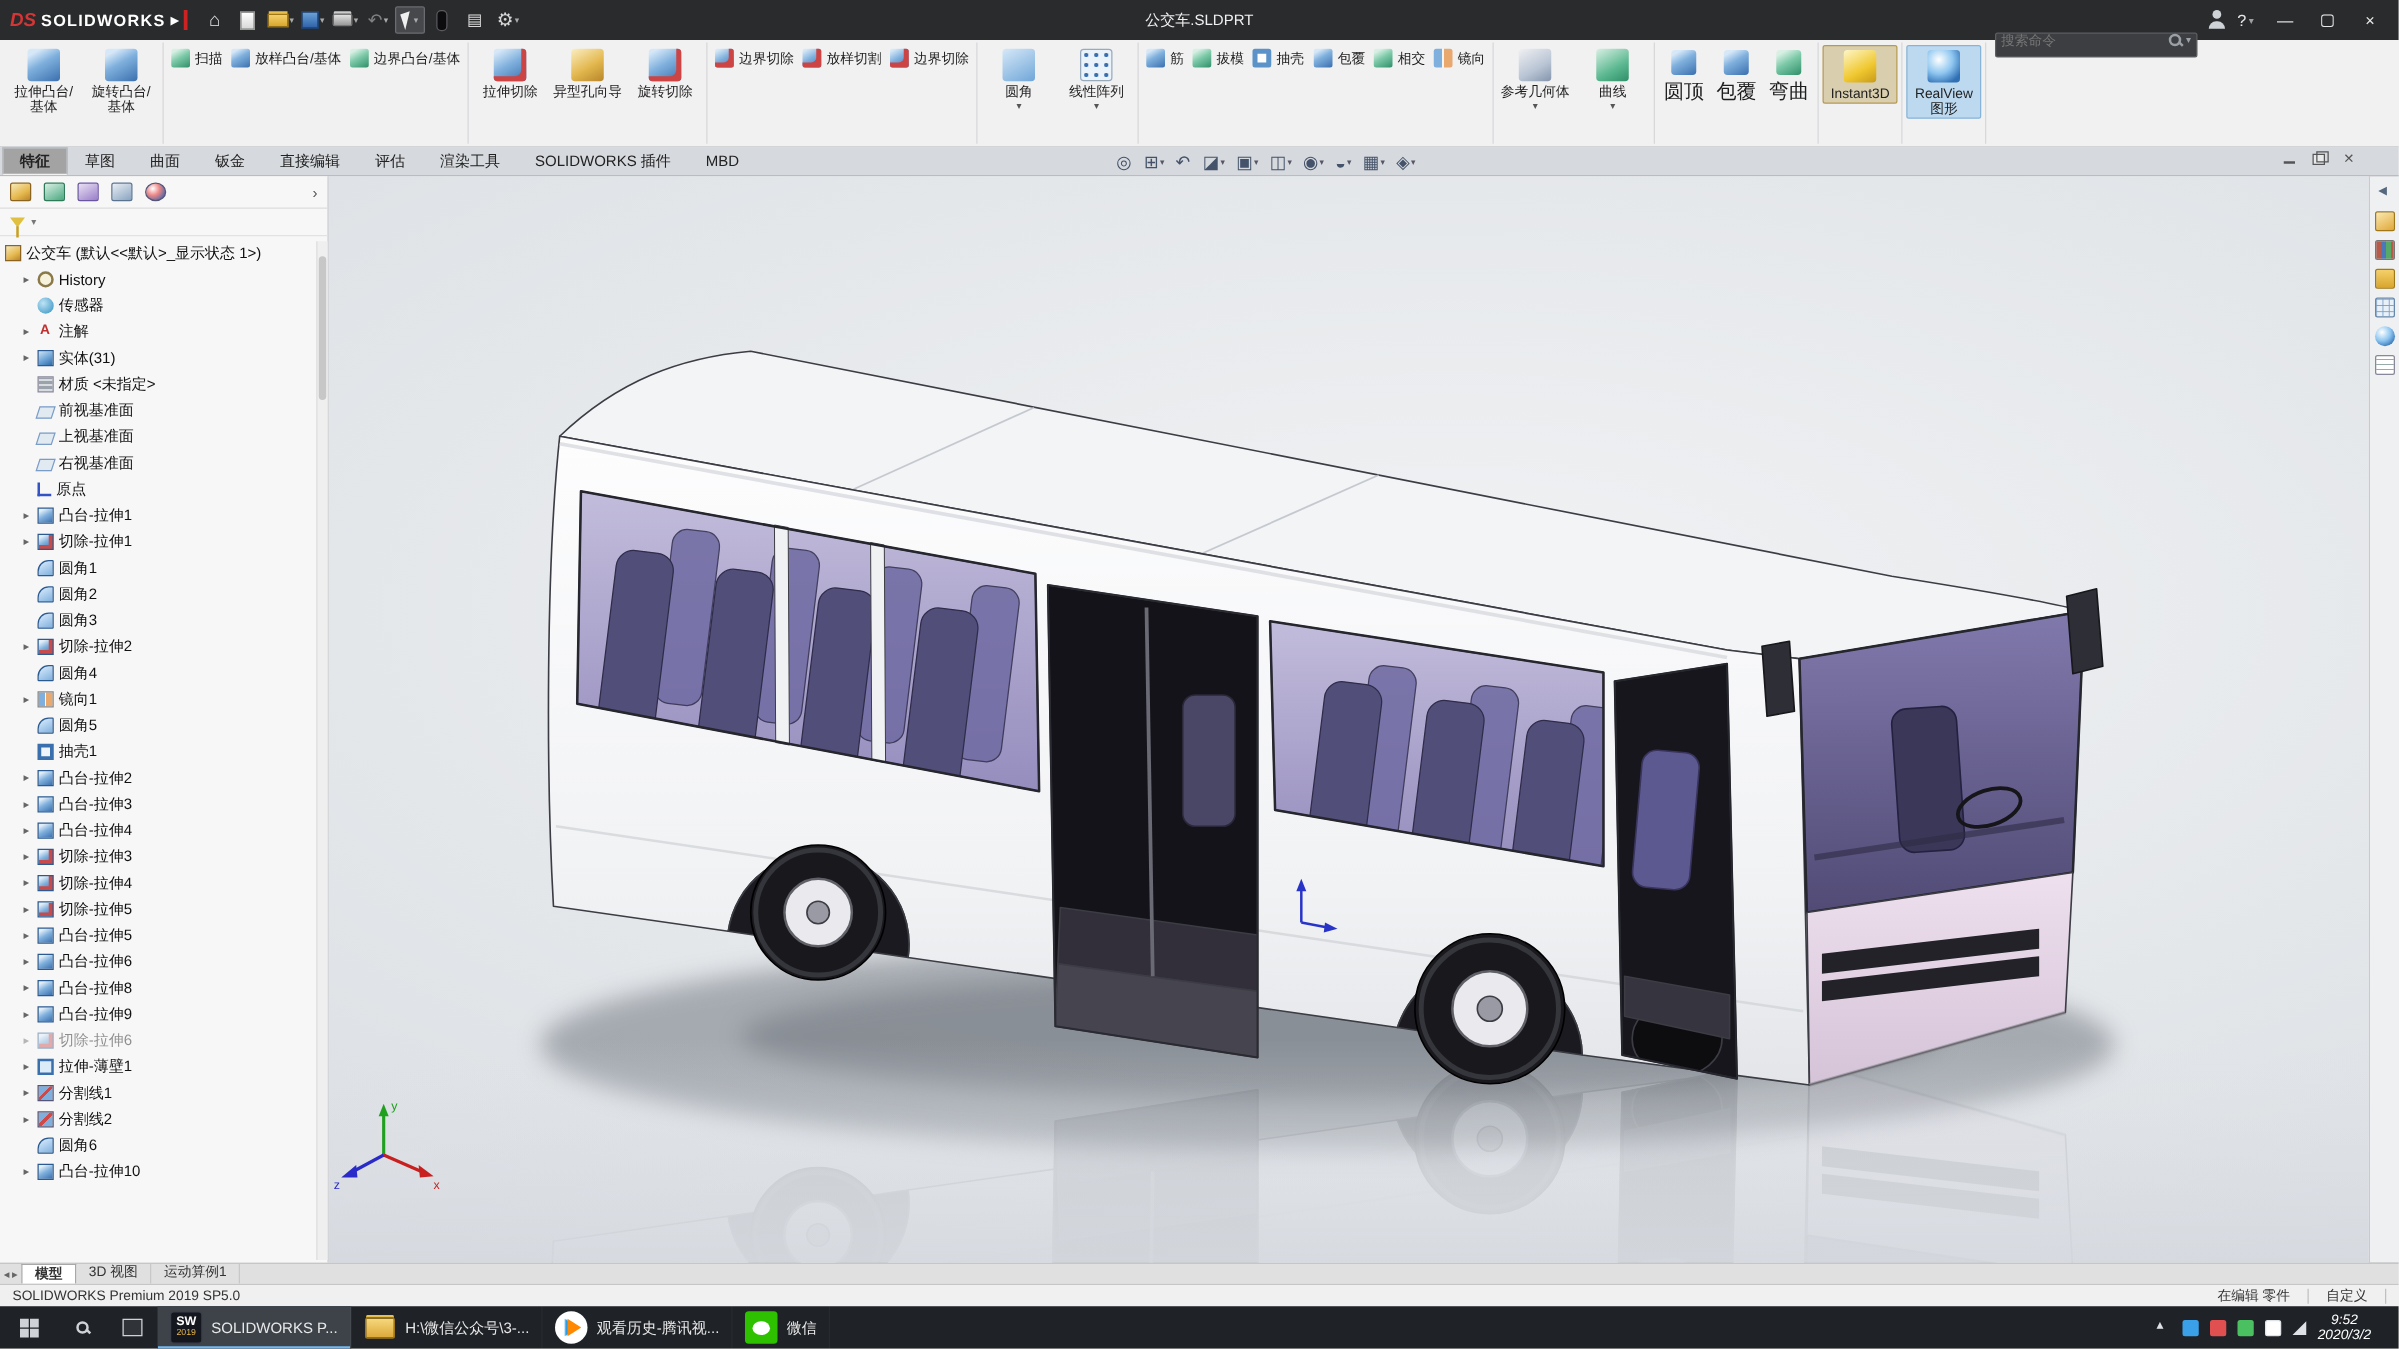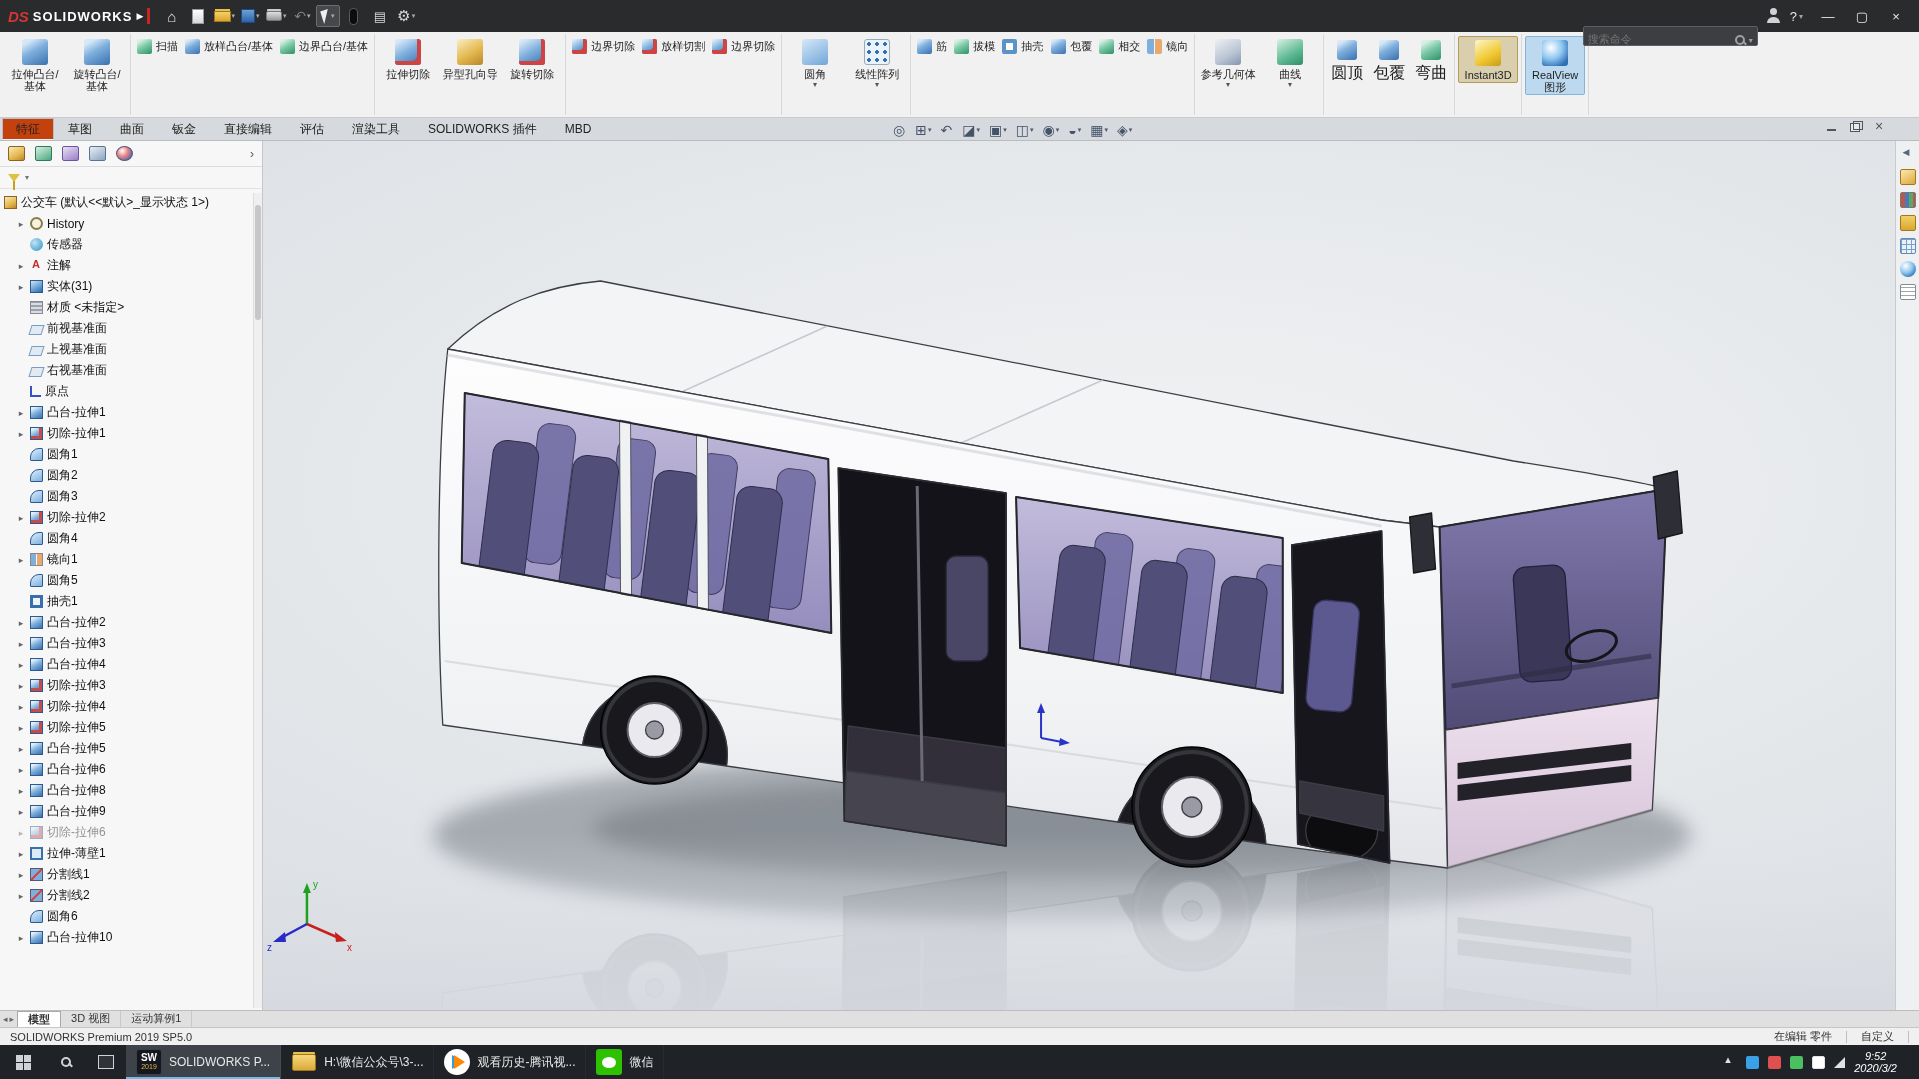--- a/index.html
+++ b/index.html
@@ -23,21 +23,21 @@
   .qi-print::before { content:""; width:14px; height:8px; background:linear-gradient(#e0e0e0,#9a9a9a); border:1px solid #777; border-radius:2px; box-shadow:0 -3px 0 -1px #ccc; }
   .qi-undo::before { content:"↶"; font-size:14px; color:#808080; }
   .qi-select { background:#46484c; border:1px solid #6a6c70; }
   .qi-select::before { content:""; width:0; height:0; border-top:13px solid #f0f0f0; border-right:8px solid transparent; transform:rotate(-18deg); }
   .qi-record::before { content:""; width:7px; height:15px; background:#0c0c0e; border:1px solid #5a5a5e; border-radius:4px; }
   .qi-list::before { content:"▤"; font-size:13px; color:#d8d8d8; }
   .qi-gear::before { content:"⚙"; font-size:15px; color:#d8d8d8; }
   .qdd { font-size:7px; color:#aaa; margin-left:1px; }
   .doc-title { position:absolute; left:0; right:0; text-align:center; font-size:12px; color:#f0f0f0; pointer-events:none; }
   .tb-right { margin-left:auto; display:flex; align-items:center; gap:8px; z-index:2; }
-  .searchbox { width:175px; height:20px; background:#3c3e41; border:1px solid #5c5e62; border-radius:2px; display:flex; align-items:flex-end; padding:0 4px; gap:4px;margin-top:40px; }
+  .searchbox { width:162px; height:20px; background:#3c3e41; border:1px solid #5c5e62; border-radius:2px; display:flex; align-items:flex-start; padding:0 4px; gap:4px;margin-top:40px; }
   .searchbox input { flex:1; background:transparent; border:none; outline:none; color:#b8bcc0; font-size:11px; width:100px; }
   .mag { width:10px; height:10px; border:2px solid #9aa0a6; border-radius:50%; position:relative; flex:none; }
   .mag::after { content:""; position:absolute; width:5px; height:2px; background:#9aa0a6; transform:rotate(45deg); right:-4px; bottom:-1px; }
   .sdd { font-size:8px; color:#9aa0a6; }
   .person { width:16px; height:16px; position:relative; }
   .person::before { content:""; position:absolute; width:7px; height:7px; border-radius:50%; background:#cfd3d8; left:4px; top:0; }
   .person::after { content:""; position:absolute; width:13px; height:6px; border-radius:6px 6px 0 0; background:#cfd3d8; left:1px; bottom:1px; }
   .help { font-size:13px; color:#e8e8e8; display:flex; gap:2px; align-items:center; }
   .winctl { display:flex; }
   .winctl span { width:34px; height:28px; display:flex; align-items:center; justify-content:center; font-size:13px; color:#e8e8e8; }
@@ -67,21 +67,21 @@
   .ri-mirror { background:linear-gradient(90deg,#7fb0dd 44%,#f5f5f5 44% 56%,#e8a86e 56%); }
   .ri-ref { background:linear-gradient(150deg,#f0f0f2,#b8c4d4 60%,#8494ac); }
   .ri-curve { background:linear-gradient(150deg,#d8f0e4,#5bb890 60%,#2f8f68); border-radius:0 0 80% 0; }
   .ri-i3d { background:linear-gradient(150deg,#fdf6c8,#f0c830 60%,#c89a18); }
   .ri-sphere { background:radial-gradient(circle at 35% 30%,#ffffff,#8ec6f0 45%,#2f6fb4 82%); border-radius:50%; }
 
   
   .tabrow { height:23px; background:#d6d9dd; border-bottom:1px solid #b9bdc2; display:flex; align-items:flex-end; position:relative; flex:none; }
   .tabs { display:flex; align-items:flex-end; padding-left:2px; }
   .tab { padding:0 13px; height:22px; line-height:21px; font-size:12px; color:#222; border:1px solid transparent; white-space:nowrap; }
-  .tab.active { background:#c2410c; border-color:#b9bdc2; border-bottom-color:#f1f1f2; font-weight:normal; }
+  .tab.active { background:#a3a3a3; border-color:#b9bdc2; border-bottom-color:#f1f1f2; font-weight:bold; }
   .hud { position:absolute; left:890px; top:1px; display:flex; align-items:center; gap:3px; }
   .hud-btn { display:flex; align-items:center; gap:1px; padding:0 3px; height:21px; color:#44536a; }
   .hud-btn .hg { font-size:14px; }
   .hud-btn .hdd { font-size:7px; color:#556; }
   .dwc { position:absolute; right:32px; top:3px; display:flex; gap:10px; align-items:center; }
   .dw { width:14px; height:12px; position:relative; }
   .dw-min::before { content:""; position:absolute; left:2px; bottom:2px; width:9px; height:2px; background:#555; }
   .dw-restore::before { content:""; position:absolute; left:1px; bottom:1px; width:8px; height:7px; border:1px solid #555; background:#e8eaec; }
   .dw-restore::after { content:""; position:absolute; left:4px; top:0; width:8px; height:7px; border:1px solid #555; }
   .dw-close::before { content:"×"; position:absolute; left:2px; top:-3px; font-size:14px; color:#555; }
@@ -234,20 +234,21 @@
         </span>
 
         <span class="qi qi-list">
           <span class="qdd"></span>
         </span>
 
         <span class="qi qi-gear">
           <span class="qdd">▾</span>
         </span>
       </div>
+    <div class="doc-title">公交车.SLDPRT</div>
     <div class="tb-right">
       <div class="searchbox">
         <input type="text" placeholder="搜索命令" style="">
         <span class="mag"></span>
         <span class="sdd">▾</span>
       </div>
       <span class="person"></span>
       <span class="help">
           <span>?</span>
           <span class="sdd">▾</span>

